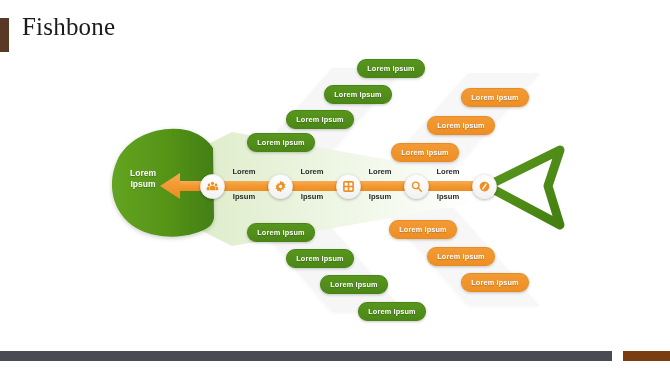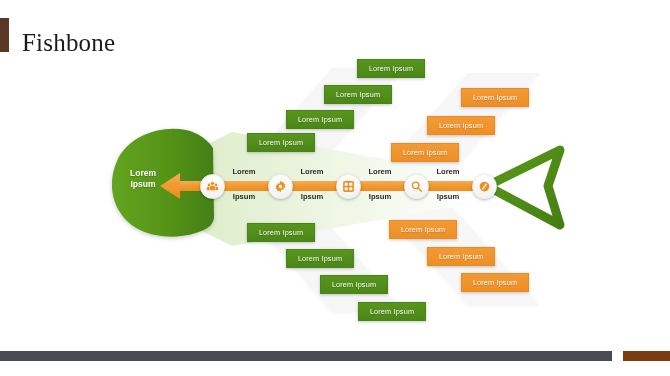--- a/index.html
+++ b/index.html
@@ -27,21 +27,21 @@
     left: 0px;
     top: 18px;
     width: 9px;
     height: 34px;
     background: #5a3826;
   }
 
   #page-title {
     position: absolute;
     left: 22px;
-    top: 26px;
+    top: 10px;
     font-family: "Liberation Serif", serif;
     font-size: 25px;
     line-height: 34px;
     color: #1b1b1b;
     letter-spacing: 0.2px;
     white-space: nowrap;
   }
 
   #footer-bar-dark {
     position: absolute;
@@ -117,30 +117,31 @@
     line-height: 10px;
     white-space: nowrap;
   }
   .spine-text.above { top: 127px; }
   .spine-text.below { top: 152px; }
 
   
   .pill {
     position: absolute;
     height: 17px;
-    border-radius: 0;
+    border-radius: 9px;
     display: flex;
     align-items: center;
     justify-content: center;
     font-size: 7.3px;
     color: #ffffff;
     white-space: nowrap;
     box-shadow: 0 1px 3px rgba(0,0,0,.22);
     text-shadow: 0 1px 1px rgba(0,0,0,.22);
     letter-spacing: .15px;
+    font-weight: bold;
   }
   .pill.green {
     background: linear-gradient(#57961d, #4b8717);
     border: 1px solid #4a8316;
   }
   .pill.orange {
     background: linear-gradient(#f29a36, #ee8f25);
     border: 1px solid #e88c22;
   }
 </style>

